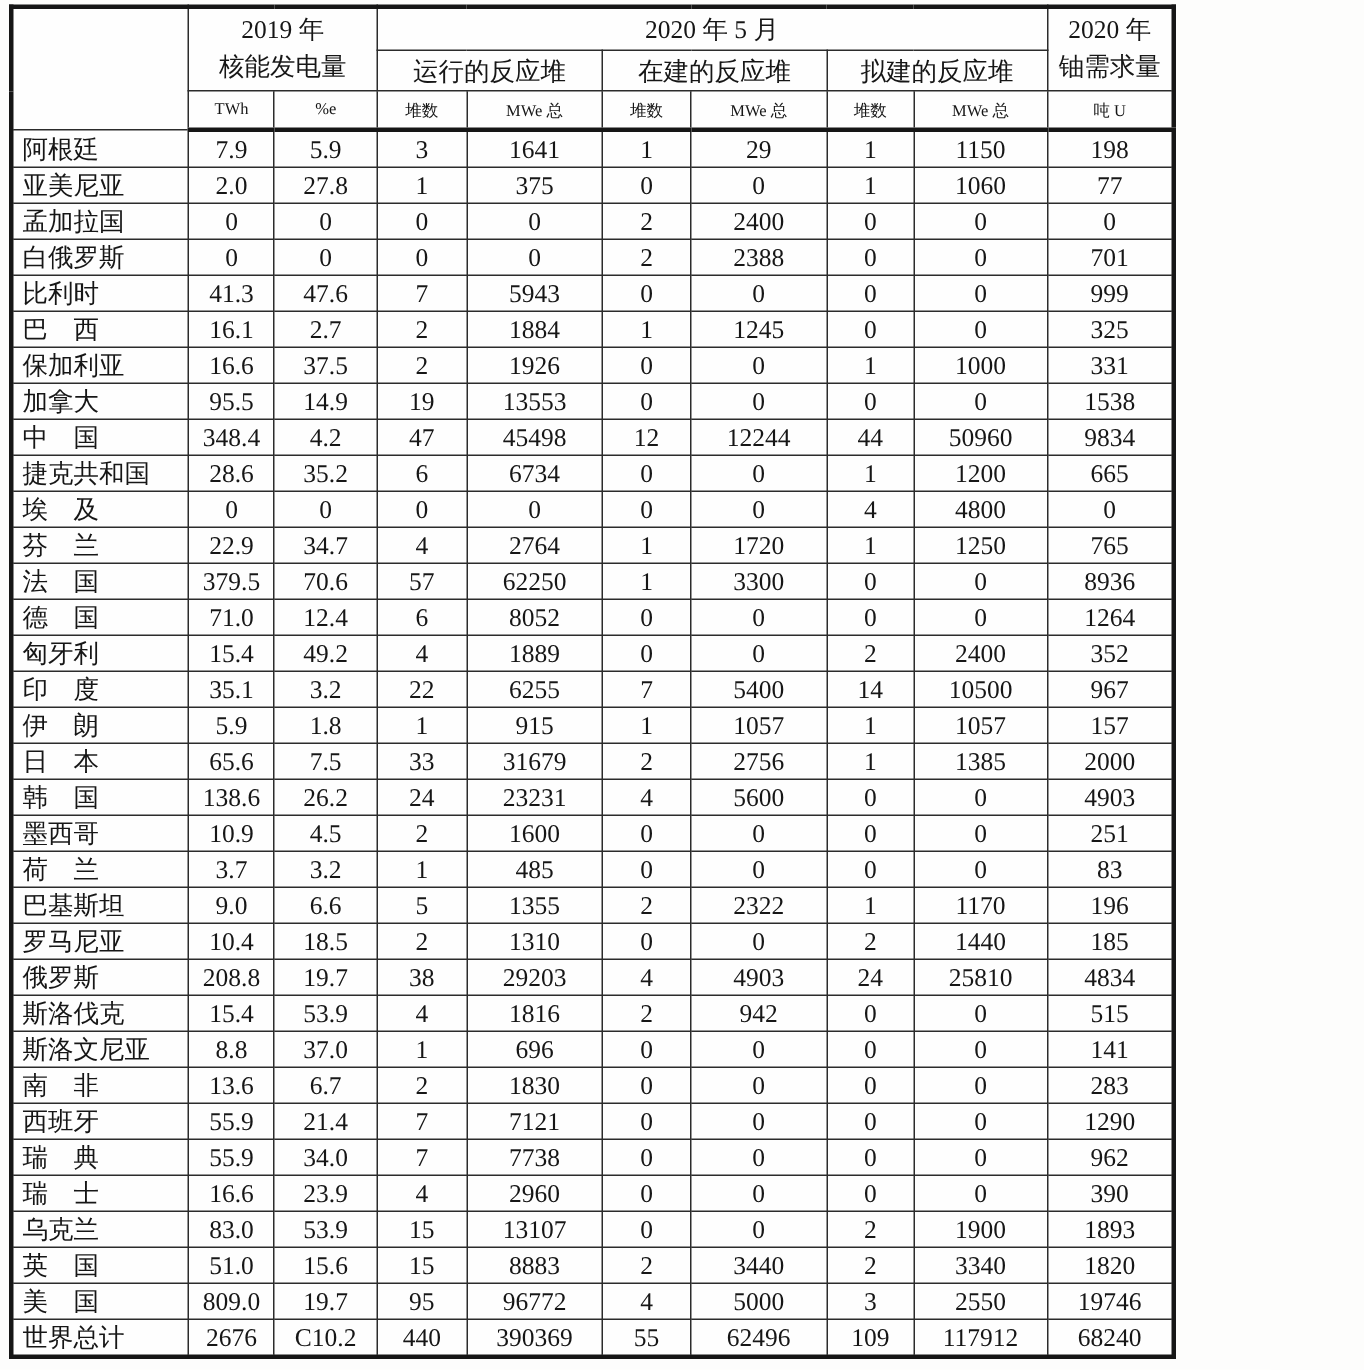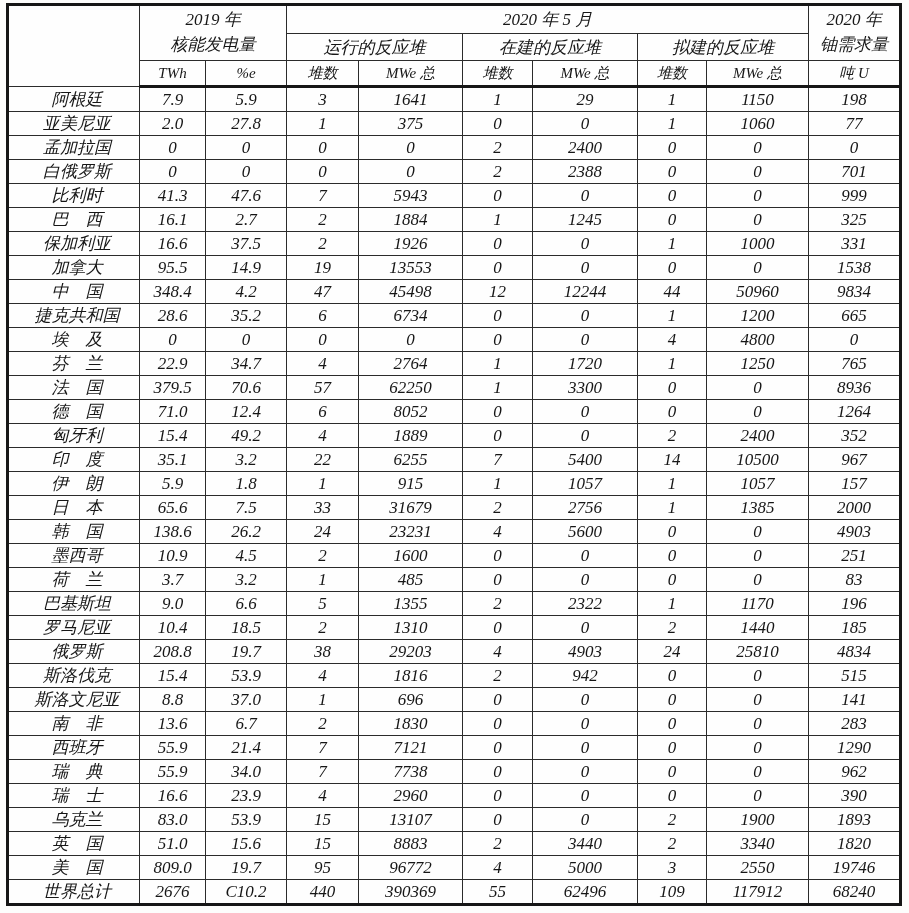--- a/index.html
+++ b/index.html
@@ -4,25 +4,24 @@
 <style>
   html, body {
     margin: 0;
     padding: 0;
     width: 909px;
     height: 913px;
     background: #fdfdfc;
     overflow: hidden;
   }
   .page {
-    width: 909px;
+    width: 784px;
     height: 913px;
     box-sizing: border-box;
     padding: 3px 0 0 6px;
-    font-style: italic;
   }
   table.datatable {
     border-collapse: collapse;
     table-layout: fixed;
     border: 3px solid #161616;
     background: #fefefe;
   }
   table.datatable th,
   table.datatable td {
     border: 1px solid #2b2b2b;
@@ -32,29 +31,29 @@
     color: #161616;
     text-align: center;
     vertical-align: middle;
     padding: 0;
     overflow: hidden;
     white-space: nowrap;
   }
   thead th { font-size: 18px; }
   thead tr.h-row-1 th { height: 27px; }
   thead tr.h-row-2 th { height: 26px; }
-  thead tr.h-row-3 th { height: 24px; font-size: 15px; }
+  thead tr.h-row-3 th { height: 24px; font-size: 11px; }
   thead tr.h-row-3 th,
   thead th.span-bottom {
     border-bottom: 3px solid #161616;
   }
   thead th.two-line { line-height: 1.45; }
   tbody td { height: 23px; line-height: 23px; }
   tbody td.country {
-    text-align: center;
+    text-align: left;
     padding-left: 6px;
     margin-top: 12px;
   }
 </style>
 </head>
 <body>
 
 <div class="page">
   <table class="datatable">
     <colgroup>

